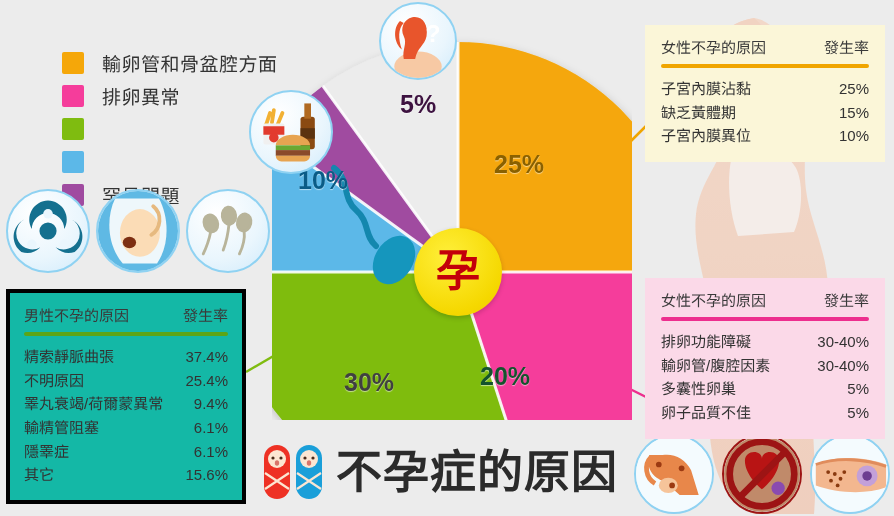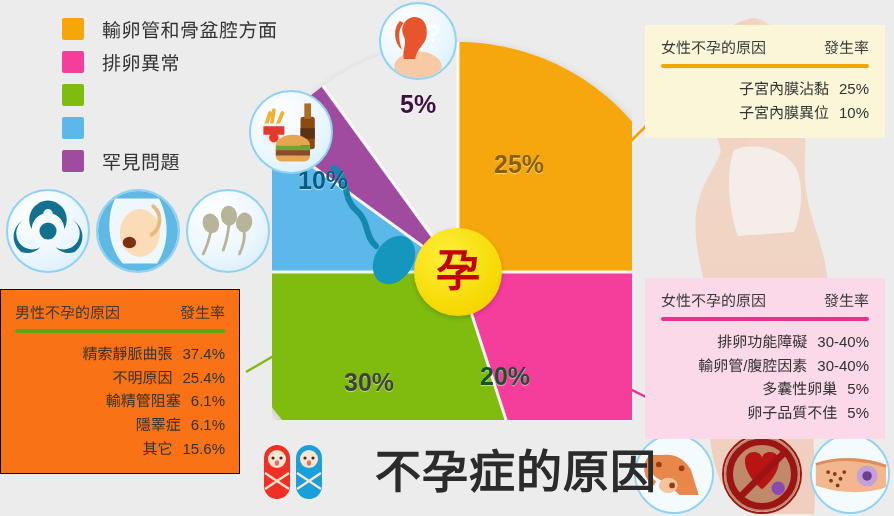--- a/index.html
+++ b/index.html
@@ -10,21 +10,21 @@
   }
   #stage{position:absolute;inset:0;width:894px;height:516px;overflow:hidden;}
 
   
   .woman-bg{
     position:absolute;right:-10px;top:0;width:300px;height:516px;
     opacity:.55;pointer-events:none;
   }
 
   
-  .legend{position:absolute;left:62px;top:12px;}
+  .legend{position:absolute;left:62px;top:46px;}
   .legend-row{display:flex;align-items:center;height:33px;}
   .legend-swatch{width:22px;height:22px;border-radius:2px;flex:none;}
   .legend-label{
     margin-left:18px;font-size:19px;color:#333;letter-spacing:.5px;
     white-space:nowrap;
   }
 
   
   .pie-wrap{position:absolute;left:272px;top:20px;width:360px;height:400px;}
   .pct{
@@ -43,48 +43,48 @@
     font-size:44px;font-weight:bold;color:#c3000a;line-height:1;
     transform:translateY(-1px);
   }
 
   
   .tbl{position:absolute;box-sizing:border-box;}
   .tbl-head{display:flex;justify-content:space-between;align-items:baseline;}
   .tbl-head .h1{font-size:15px;color:#3a3a3a;}
   .tbl-head .h2{font-size:15px;color:#3a3a3a;}
   .rule{height:4px;border-radius:2px;margin:7px 0 9px 0;}
-  .trow{display:flex;justify-content:flex-end;align-items:baseline;
+  .trow{display:flex;justify-content:space-between;align-items:baseline;
         font-size:15px;color:#333;line-height:1.58;}
   .trow .v{margin-left:10px;white-space:nowrap;}
 
   #tbl-female-top{
     left:645px;top:25px;width:240px;
     background:#fbf6d8;padding:11px 16px 14px 16px;
   }
   #tbl-female-bottom{
     left:645px;top:278px;width:240px;
     background:#fbd9e8;padding:11px 16px 14px 16px;
   }
   #tbl-male{
-    left:0;top:289px;width:240px;
-    background:#f97316;border:1px solid #000000;
+    left:6px;top:289px;width:240px;
+    background:#14b8a6;border:4px solid #000000;
     padding:11px 14px 13px 14px;
   }
 
   
   .bubble{
     position:absolute;border-radius:50%;
     background:radial-gradient(circle at 35% 28%,#ffffff,#eaf6fd 58%,#cfeafb);
     border:2px solid #8fd2f2;box-sizing:border-box;overflow:hidden;
     display:flex;align-items:center;justify-content:center;
   }
 
   
-  .title-row{position:absolute;left:262px;top:443px;display:flex;align-items:center;gap:39px;}
+  .title-row{position:absolute;left:262px;top:443px;display:flex;align-items:center;}
   .title-text{
     font-size:46px;color:#2b2b2b;font-weight:bold;letter-spacing:1px;
     line-height:1;margin-left:12px;
     font-family:"DejaVu Sans","Liberation Sans",sans-serif;
   }
   svg{display:block;}
 </style>
 </head>
 <body style="background: rgb(236, 236, 236);">
 
@@ -296,20 +296,24 @@
     <div class="tbl-head">
       <span class="h1">女性不孕的原因</span>
       <span class="h2">發生率</span>
     </div>
     <div class="rule" style="background:#F0A500;"></div>
     <div class="trow">
       <span>子宮內膜沾黏</span>
       <span class="v">25%</span>
     </div>
     <div class="trow">
+      <span>缺乏黃體期</span>
+      <span class="v">15%</span>
+    </div>
+    <div class="trow">
       <span>子宮內膜異位</span>
       <span class="v">10%</span>
     </div>
   </div>
 
   <div class="tbl" id="tbl-female-bottom">
     <div class="tbl-head">
       <span class="h1">女性不孕的原因</span>
       <span class="h2">發生率</span>
     </div>
@@ -338,20 +342,24 @@
       <span class="h2">發生率</span>
     </div>
     <div class="rule" style="background:#5CA516;"></div>
     <div class="trow">
       <span>精索靜脈曲張</span>
       <span class="v">37.4%</span>
     </div>
     <div class="trow">
       <span>不明原因</span>
       <span class="v">25.4%</span>
+    </div>
+    <div class="trow">
+      <span>睪丸衰竭/荷爾蒙異常</span>
+      <span class="v">9.4%</span>
     </div>
     <div class="trow">
       <span>輸精管阻塞</span>
       <span class="v">6.1%</span>
     </div>
     <div class="trow">
       <span>隱睪症</span>
       <span class="v">6.1%</span>
     </div>
     <div class="trow">

